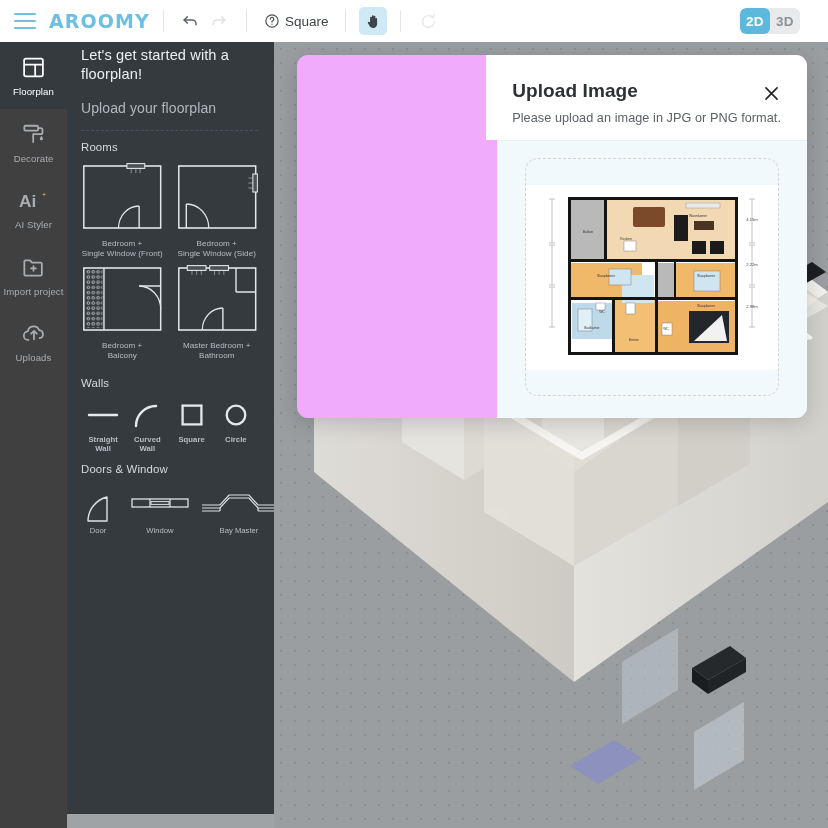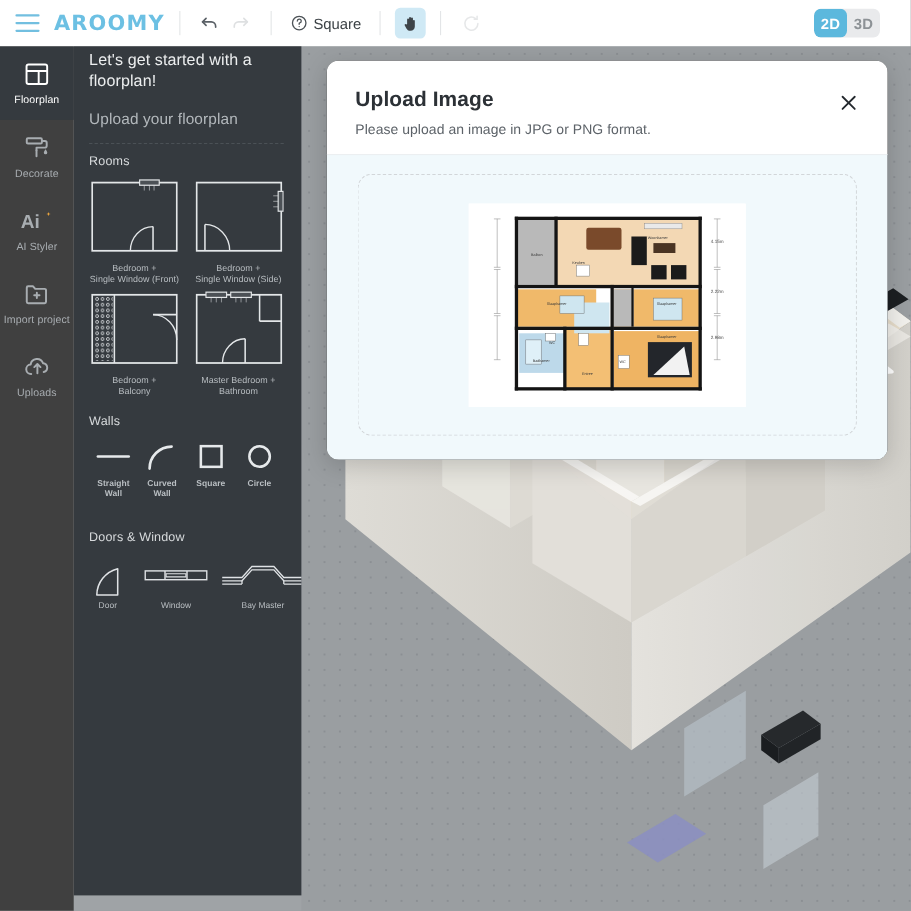--- a/index.html
+++ b/index.html
@@ -116,23 +116,23 @@
     background-color:#9a9ea1;
     background-image:radial-gradient(#8b8f93 1px, transparent 1.1px);
     background-size:14px 14px;
     overflow:hidden; z-index:10;
   }
   .scene { position:absolute; inset:0; }
 
   
   .modal {
     position:absolute; top:55px; left:297px; width:510px; height:363px;
-    background:#404040; border-radius:11px; z-index:35;
+    background:#f0abfc; border-radius:11px; z-index:35;
     box-shadow:0 5px 22px rgba(0,0,0,.17); overflow:hidden;
-    display:flex; flex-direction:column;
+    display:flex; flex-direction:column;align-items:flex-end;
   }
   .modal-head { padding:25px 26px 15px; position:relative; background:#fff; }
   .modal-title { font-size:19px; font-weight:bold; color:#2c3136; letter-spacing:.1px; }
   .modal-sub { font-size:12.7px; color:#5c6268; margin-top:9px; letter-spacing:.05px; }
   .modal-x {
     position:absolute; top:27px; right:25px; width:22px; height:22px;
     cursor:pointer; display:flex; align-items:center; justify-content:center;
   }
   .modal-body {
     flex:1; background:#f1f9fc; border-top:1px solid #eceff1;
@@ -383,21 +383,21 @@
       <div class="wall-item">
         <div class="wall-gfx">
           <svg width="24" height="24" viewBox="0 0 24 24" fill="none">
             <circle cx="12" cy="12" r="9.3" stroke="#e6e9eb" stroke-width="2.3"></circle>
           </svg>
         </div>
         <div class="wall-cap">Circle</div>
       </div>
     </div>
 
-    <div class="sect-title" style="margin-top:30px;">Doors &amp; Window</div>
+    <div class="sect-title" style="margin-top:10px;">Doors &amp; Window</div>
 
     <div class="dw-row">
 
       <div class="dw-item" style="width:38px;margin-left:4px;">
         <div class="dw-gfx">
           <svg width="26" height="32" viewBox="0 0 26 32" fill="none">
             <path d="M22 31V7a25 25 0 0 0-19 24z" stroke="#dfe2e5" stroke-width="1.4" stroke-linejoin="round"></path>
           </svg>
         </div>
         <div class="dw-cap">Door</div>

